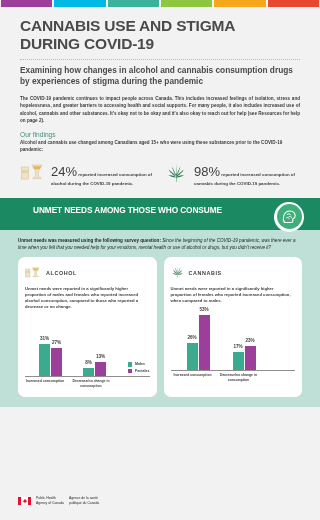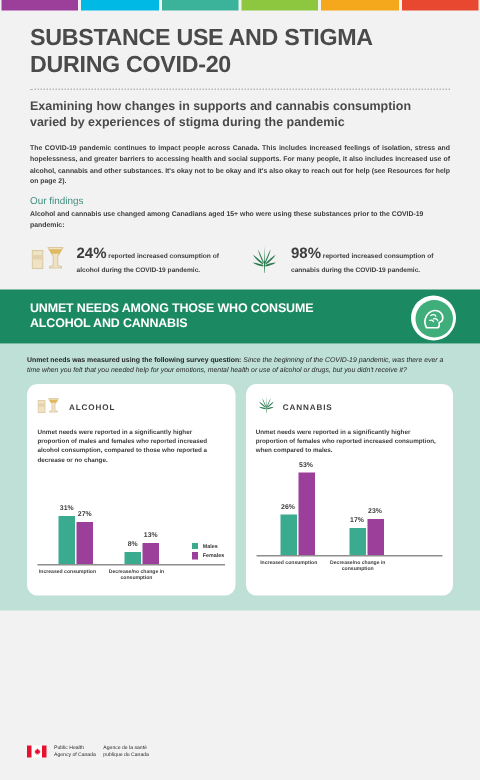--- a/index.html
+++ b/index.html
@@ -40,30 +40,30 @@
   }
   .findings-p {
     padding:0 20px; font-size:4.6px; line-height:1.5; font-weight:bold; color:#3d3d3d;
   }
 
   
   .stats { display:flex; padding:8px 20px 0 20px; gap:6px; }
   .stat { flex:1; display:flex; gap:5px; align-items:flex-start; }
   .stat .art { width:26px; flex:0 0 26px; display:flex; align-items:center; justify-content:center; padding-top:1px; }
   .stat .txt { font-size:4.4px; line-height:1.5; font-weight:bold; color:#3d3d3d; }
-  .stat .big { font-size:10px; color:#3d3d3d; font-weight:bold; }
+  .stat .big { font-size:13px; color:#3d3d3d; font-weight:normal; }
 
   
   .band {
     margin-top:10px; background:#1b8a63; position:relative;
     padding:8px 20px 8px 20px; min-height:32px;
   }
   .band h2 {
     color:#fff; font-size:8.3px; font-weight:bold; line-height:1.2;
-    letter-spacing:-0.1px; max-width:215px;
+    letter-spacing:-0.1px; max-width:215px;text-align:center;
   }
   .brain-badge {
     position:absolute; right:16px; top:4px;
     width:30px; height:30px; border-radius:50%;
     background:#fff; display:flex; align-items:center; justify-content:center;
   }
   .brain-inner {
     width:25px; height:25px; border-radius:50%;
     background:#3fae7a; display:flex; align-items:center; justify-content:center;
   }
@@ -135,25 +135,25 @@
     <span style="background: rgb(155, 63, 155);"></span>
     <span style="background: rgb(0, 185, 228);"></span>
     <span style="background: rgb(59, 178, 154);"></span>
     <span style="background: rgb(141, 198, 63);"></span>
     <span style="background: rgb(245, 168, 28);"></span>
     <span style="background: rgb(232, 72, 47);"></span>
   </div>
 
   <div class="header">
     <div class="title">
-      <span>SUBSTANCE USE AND STIGMA</span>
-      <span class="l2">DURING COVID-20</span>
+      <span>CANNABIS USE AND STIGMA</span>
+      <span class="l2">DURING COVID-19</span>
     </div>
     <div class="divider"></div>
-    <div class="subtitle">Examining how changes in supports and cannabis consumption varied by experiences of stigma during the pandemic</div>
+    <div class="subtitle">Examining how changes in alcohol and cannabis consumption drugs by experiences of stigma during the pandemic</div>
   </div>
 
   <div class="intro">The COVID-19 pandemic continues to impact people across Canada. This includes increased feelings of isolation, stress and hopelessness, and greater barriers to accessing health and social supports. For many people, it also includes increased use of alcohol, cannabis and other substances. It's okay not to be okay and it's also okay to reach out for help (see Resources for help on page 2).</div>
   <div class="findings-h">Our findings</div>
   <div class="findings-p">Alcohol and cannabis use changed among Canadians aged 15+ who were using these substances prior to the COVID-19 pandemic:</div>
 
   <div class="stats">
 
     <div class="stat">
       <div class="art">
@@ -187,21 +187,20 @@
       <div class="txt">
         <span class="big">98%</span><span> reported increased consumption of cannabis during the COVID-19 pandemic.</span>
       </div>
     </div>
 
   </div>
 
   <div class="band">
     <h2>
       <span>UNMET NEEDS AMONG THOSE WHO CONSUME</span><br>
-      <span>ALCOHOL AND CANNABIS</span>
     </h2>
     <div class="brain-badge">
       <div class="brain-inner">
         <svg width="17" height="17" viewBox="0 0 17 17">
           <path d="M3.4 14.5 C2.2 12.6 2 10.4 2.6 8.4 C3.4 5.4 6 3 9 3 C12 3 14.2 5.2 14.2 7.8 C14.2 9.6 13 10.6 11.8 11 L11.8 13 C11.8 13.8 11.2 14.5 10.4 14.5 Z" fill="none" stroke="#ffffff" stroke-width="1.1" stroke-linejoin="round"></path>
           <path d="M6.2 6.4 C7.4 5.4 9 5.6 9.6 6.8 M8 8.6 C9.2 8 10.6 8.6 10.8 9.8 M5.6 9.6 C6.6 9.2 7.6 9.6 8 10.4" fill="none" stroke="#ffffff" stroke-width="0.9" stroke-linecap="round"></path>
         </svg>
       </div>
     </div>
   </div>

